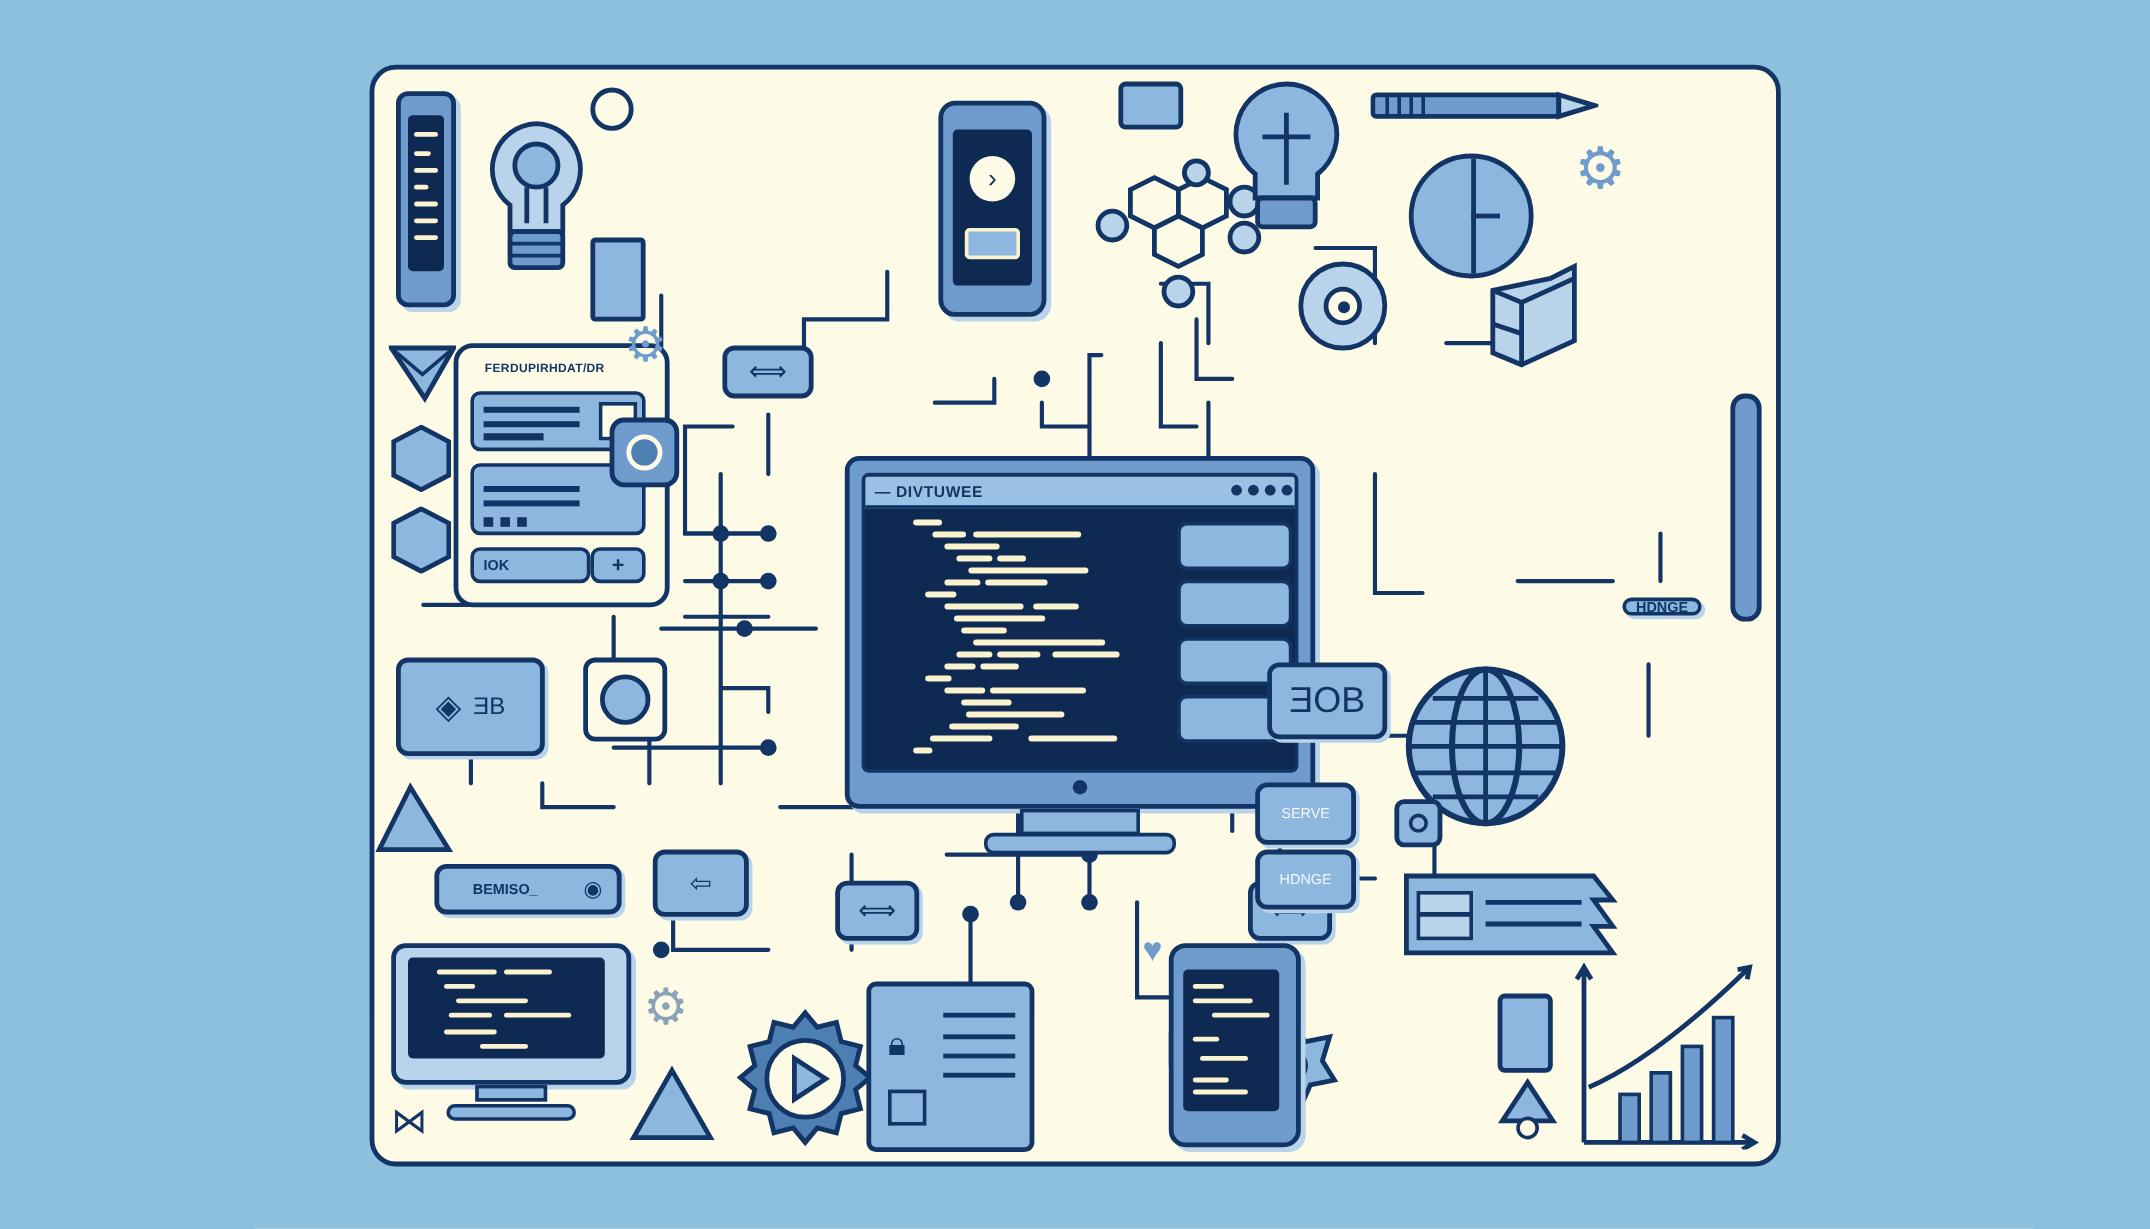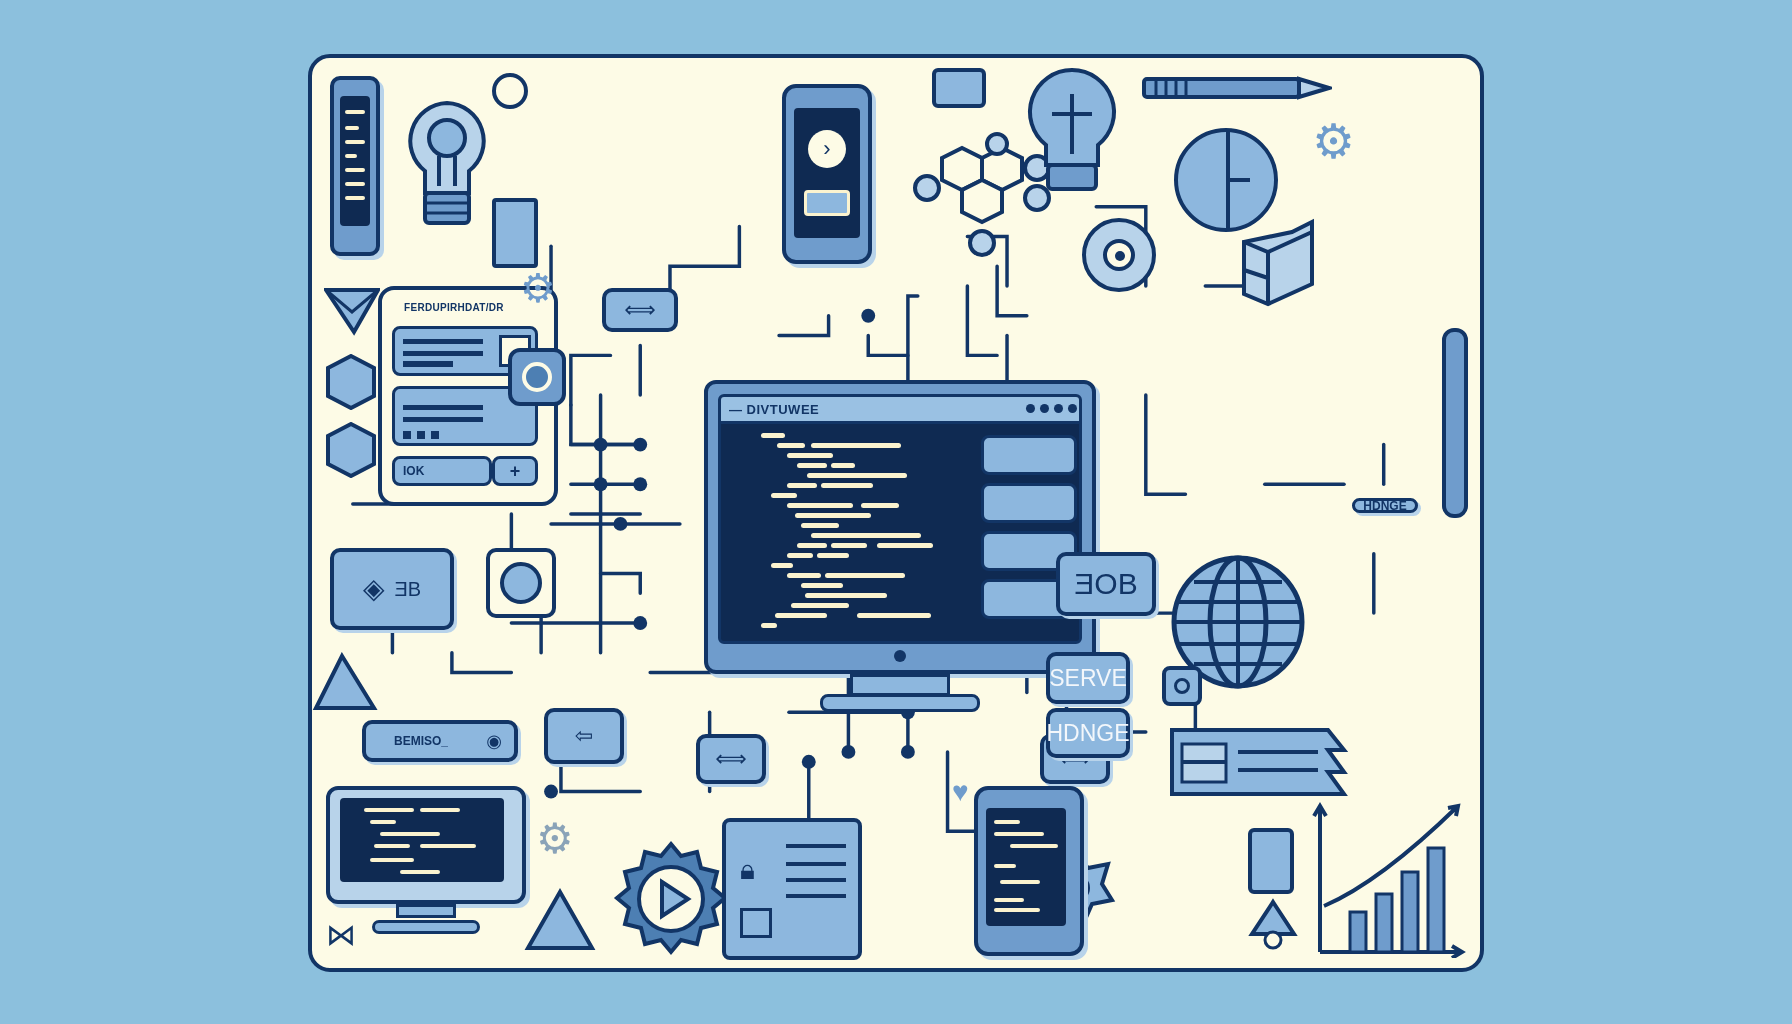--- a/index.html
+++ b/index.html
@@ -9,21 +9,21 @@
   .abs{position:absolute;box-sizing:border-box;}
   .panel{border:4px solid #123566;border-radius:12px;background:#6f9ccc;box-shadow:4px 4px 0 #b8d3ea;}
   .screen{background:#0f2a52;border-radius:4px;position:absolute;}
   .titlebar{position:absolute;left:0;right:0;top:0;height:28px;background:#9ac1e3;border-bottom:3px solid #123566;border-radius:8px 8px 0 0;}
   .ttl{position:absolute;top:6px;font-weight:bold;font-size:13px;color:#123566;letter-spacing:.5px;}
   .dot{position:absolute;width:9px;height:9px;border-radius:50%;background:#123566;top:9px;}
   .orange{background:#f0a27a;border:2px solid #123566;width:11px;height:11px;top:6px;left:8px;}
   .code{position:absolute;height:5px;border-radius:3px;background:#fbf3cf;}
   .btn{border:4px solid #123566;border-radius:10px;background:#8db7de;box-shadow:3px 3px 0 #b8d3ea;display:flex;align-items:center;justify-content:center;}
   .lbl{font-weight:bold;color:#123566;}
-  .whitelbl{color:#f3f7fb;font-size:23px;}
+  .whitelbl{color:#f3f7fb;font-size:12px;}
   .side-btn{position:absolute;background:#8db7de;border:3px solid #123566;border-radius:8px;}
   .glyph{font-size:26px;color:#123566;line-height:1;}
 </style>
 </head>
 <body>
 
 <div class="board">
 
   <svg class="wires" viewBox="0 0 1176 918">
     <g fill="none" stroke="#123566" stroke-width="3.5" stroke-linecap="round">

